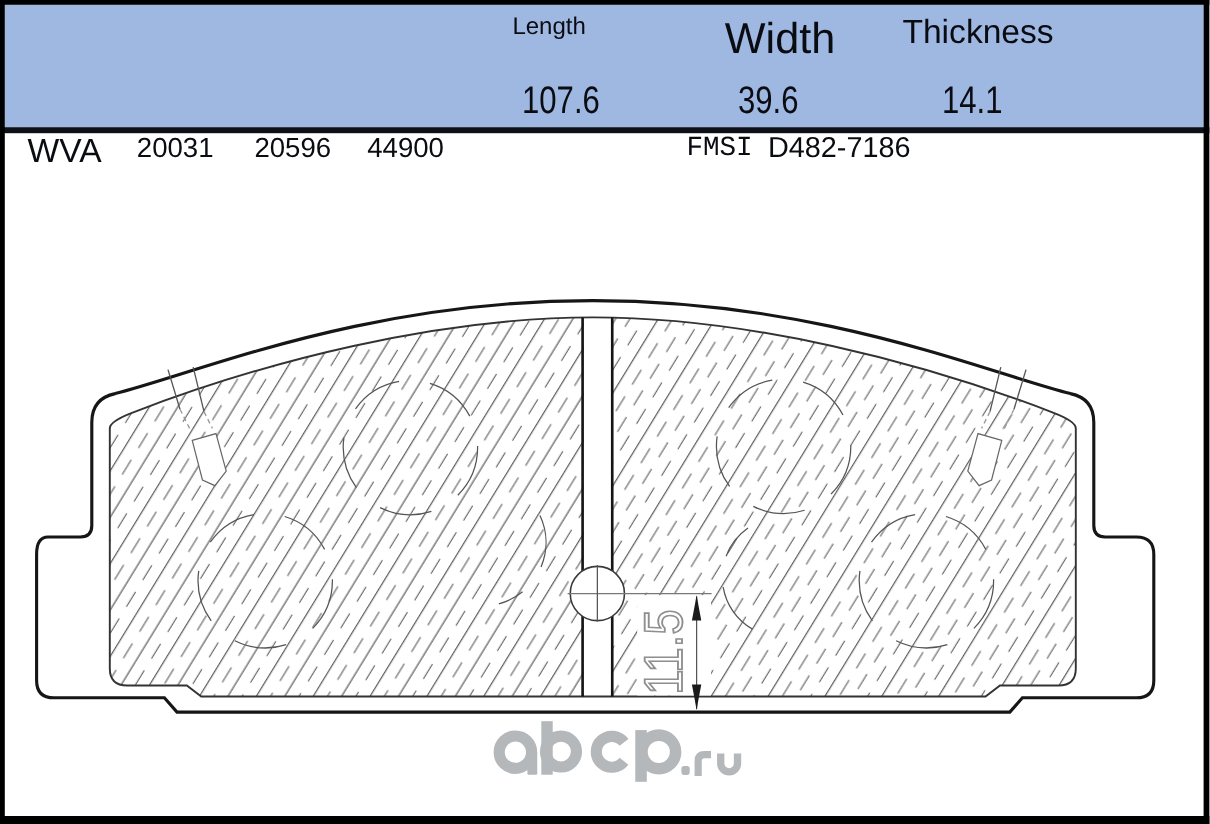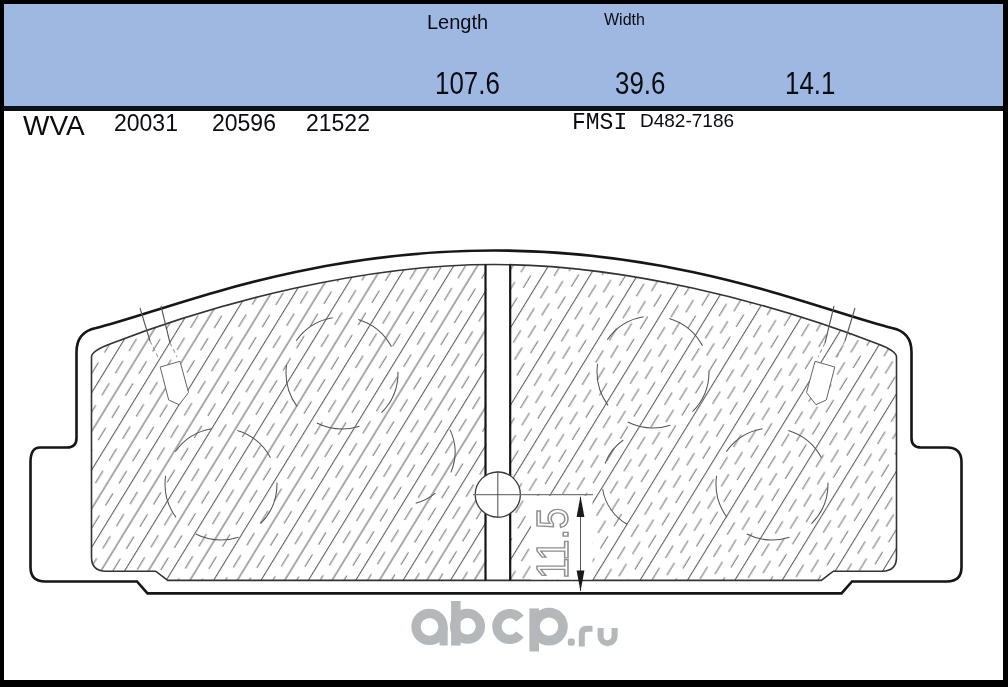--- a/index.html
+++ b/index.html
@@ -96,29 +96,30 @@
       <circle cx="549" cy="626.6" r="14" fill="none" stroke="#b5b8bb" stroke-width="9.6"></circle>
       <rect x="567.8" y="638.4" width="7" height="7.4" rx="2.4"></rect>
       <path d="M 581.8 646.6 L 581.8 634 Q 581.8 628.8 587 628.8 L 592.5 628.8" fill="none" stroke="#b5b8bb" stroke-width="6"></path>
       <path d="M 600.6 628 L 600.6 636.2 A 7 7 0 0 0 614.6 636.2 L 614.6 628" fill="none" stroke="#b5b8bb" stroke-width="6.1"></path>
     </g>
   </svg>
 
   <div class="abs" style="left:4px;top:4px;width:999px;height:102px;background:#9eb8e2;"></div>
   <div class="abs" style="left:0;top:106px;width:1008px;height:5px;background:#0e1018;"></div>
   <div class="t" style="left:427px;top:11px;font-size:20px;">Length</div>
-  <div class="t" style="left:604px;top:11px;font-size:16px;">Width</div>
+  <div class="t" style="left:604px;top:11px;font-size:36px;">Width</div>
+  <div class="t" style="left:752px;top:11px;font-size:28px;">Thickness</div>
   <div class="t" style="left:435px;top:65px;font-size:32px;transform:scaleX(0.81);transform-origin:0 0;">107.6</div>
   <div class="t" style="left:615px;top:65px;font-size:32px;transform:scaleX(0.81);transform-origin:0 0;">39.6</div>
   <div class="t" style="left:785px;top:65px;font-size:32px;transform:scaleX(0.81);transform-origin:0 0;">14.1</div>
 
   <div class="t" style="left:23px;top:110px;font-size:28px;">WVA</div>
   <div class="t" style="left:114px;top:110px;font-size:23px;">20031</div>
   <div class="t" style="left:212px;top:110px;font-size:23px;">20596</div>
-  <div class="t" style="left:306px;top:110px;font-size:23px;">21522</div>
+  <div class="t" style="left:306px;top:110px;font-size:23px;">44900</div>
   <div class="t" style="left:572px;top:110px;font-size:23px;font-family:Liberation Mono, monospace;">FMSI</div>
-  <div class="t" style="left:640px;top:110px;font-size:19px;text-align:right;">D482-7186</div>
+  <div class="t" style="left:640px;top:110px;font-size:24px;text-align:right;">D482-7186</div>
 
   <div class="abs" style="left:0;top:0;width:1008px;height:4px;background:#000;"></div>
   <div class="abs" style="left:0;top:0;width:4px;height:687px;background:#000;"></div>
   <div class="abs" style="left:1003px;top:0;width:5px;height:687px;background:#000;"></div>
   <div class="abs" style="left:0;top:680px;width:1008px;height:7px;background:#000;"></div>
 </div>
 
 </body></html>

